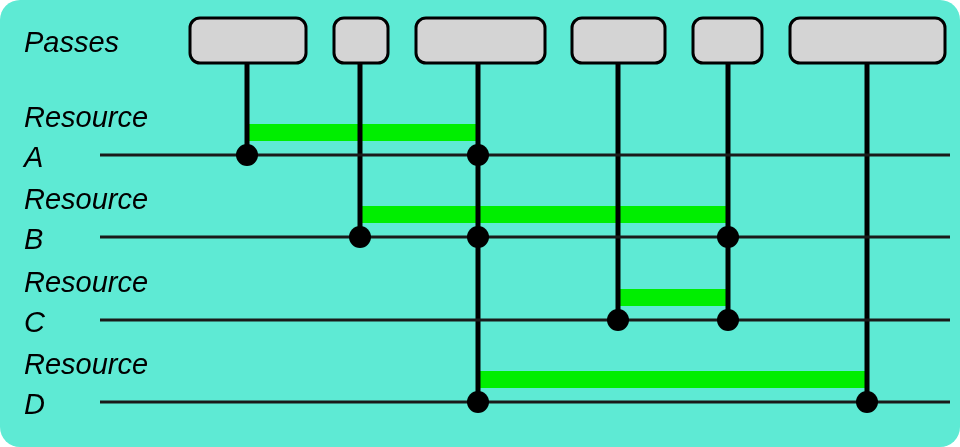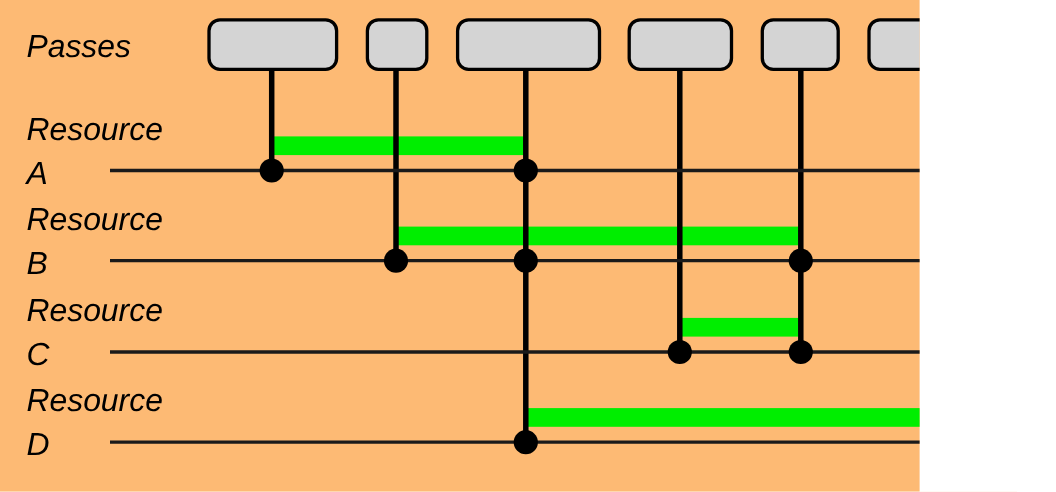--- a/index.html
+++ b/index.html
@@ -2,25 +2,26 @@
 <html><head>
 <meta charset="utf-8">
 <style>
   html, body {
     margin: 0;
     padding: 0;
     background: #ffffff;
   }
   #diagram-root {
     position: relative;
-    width: 836px;
+    width: 960px;
     height: 447px;
-    background: #fdba74;
+    background: #5eead4;
     font-family: "Liberation Sans", sans-serif;
     overflow: hidden;
+    border-radius: 20px;
   }
   #diagram-svg {
     position: absolute;
     left: 0;
     top: 0;
     width: 960px;
     height: 447px;
     display: block;
   }
   .row-label-text {

